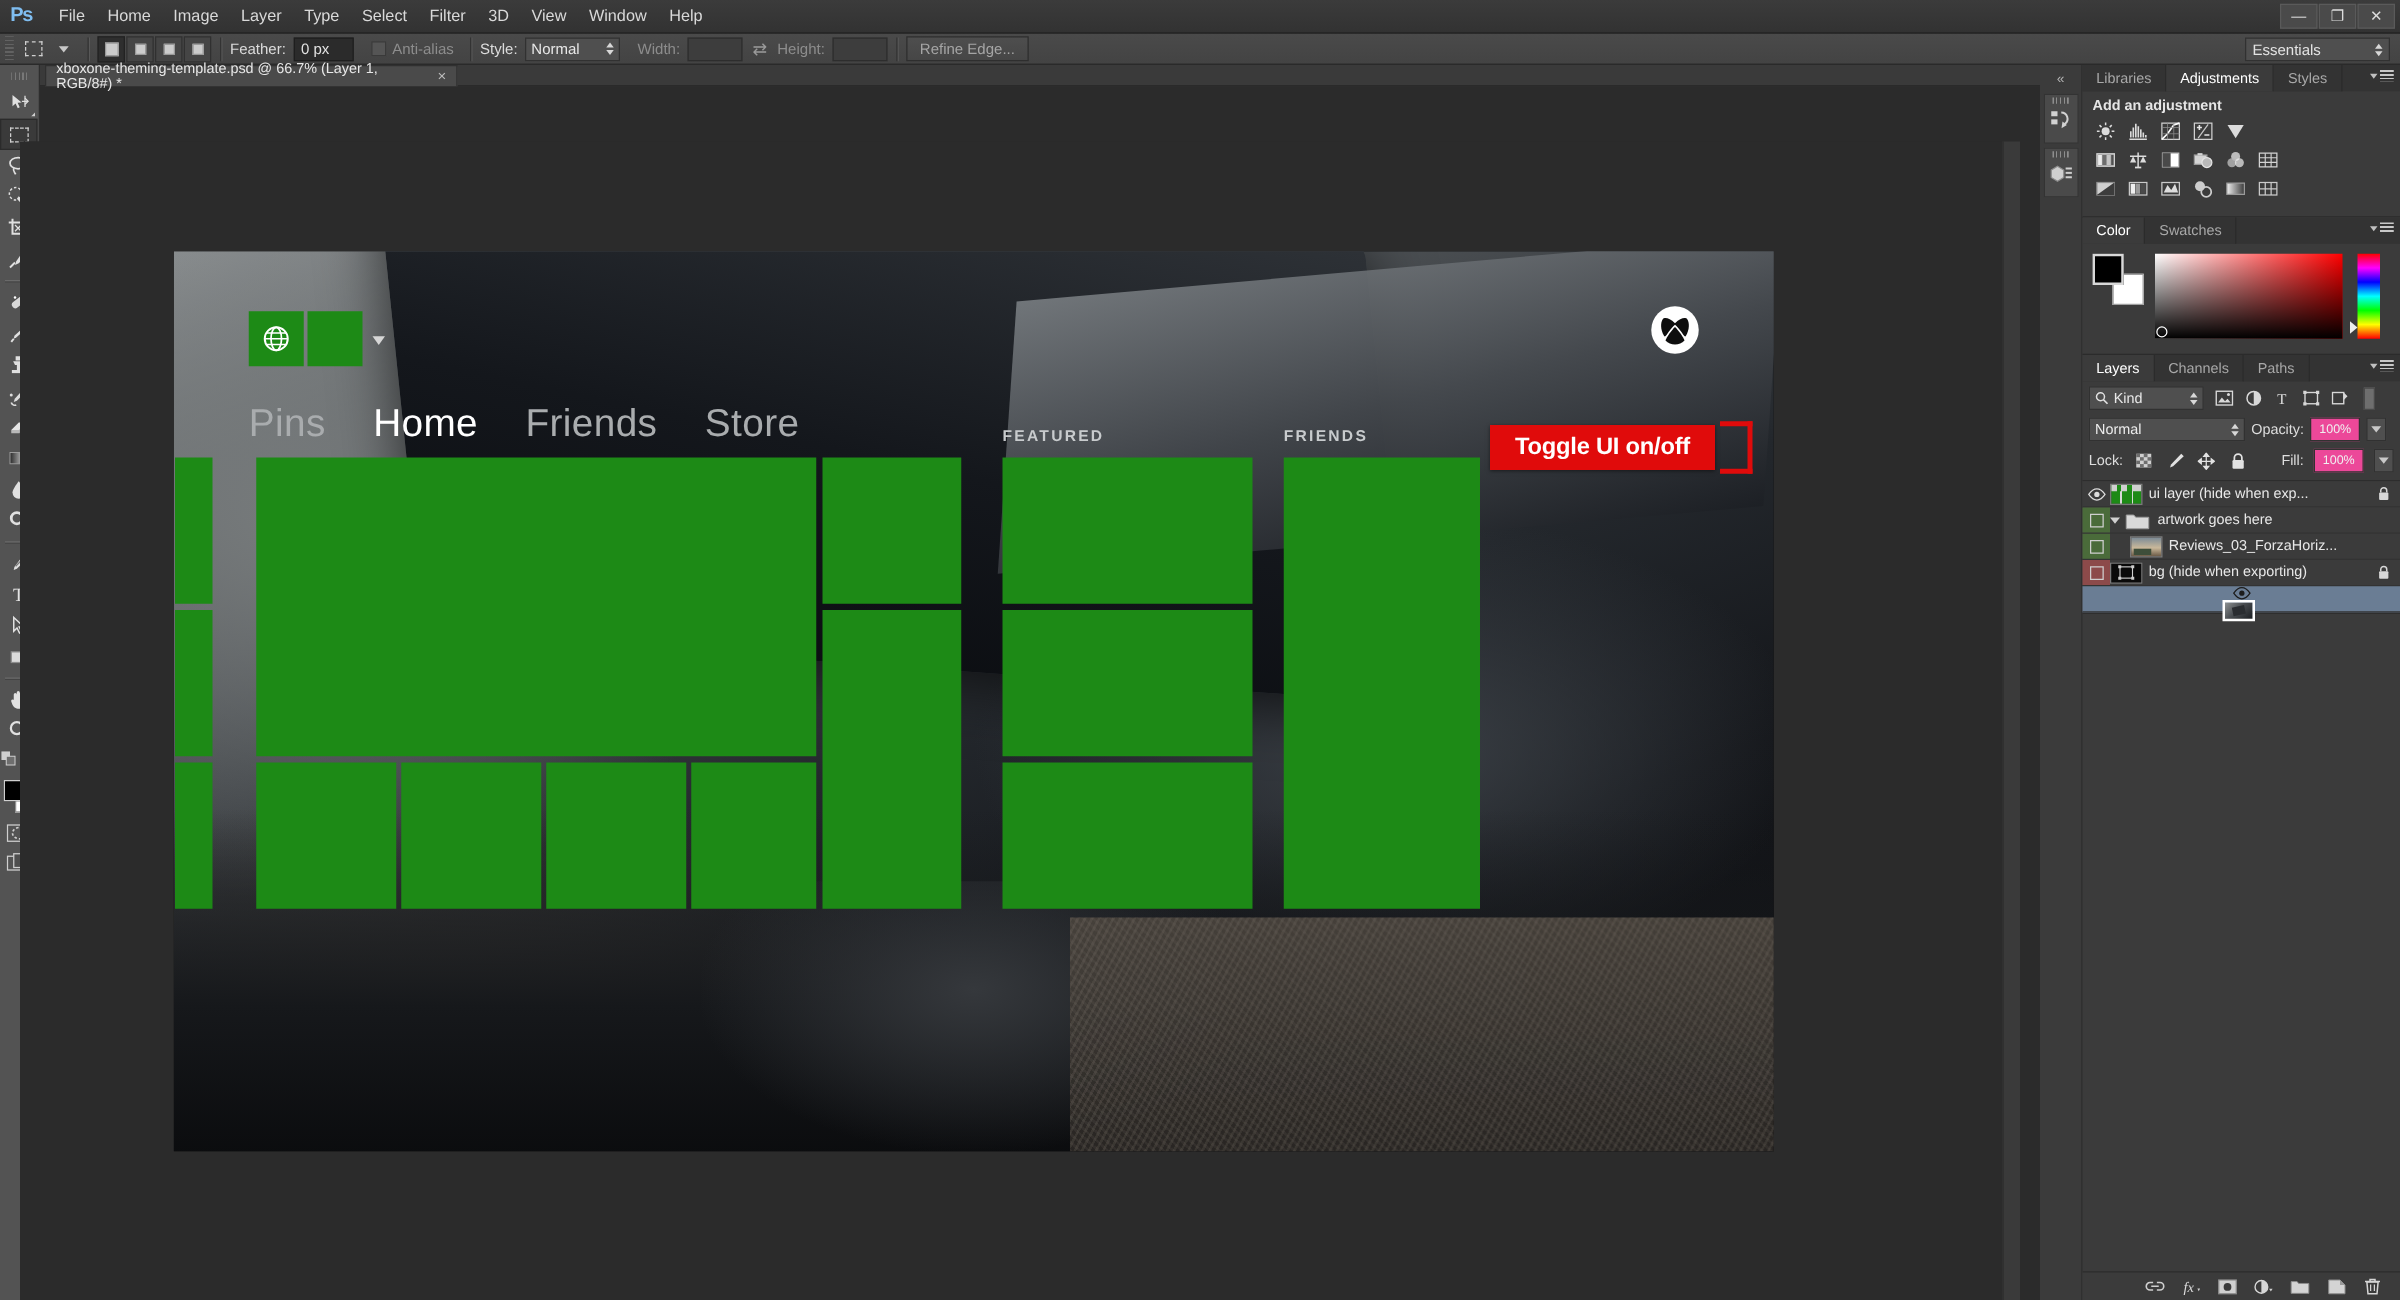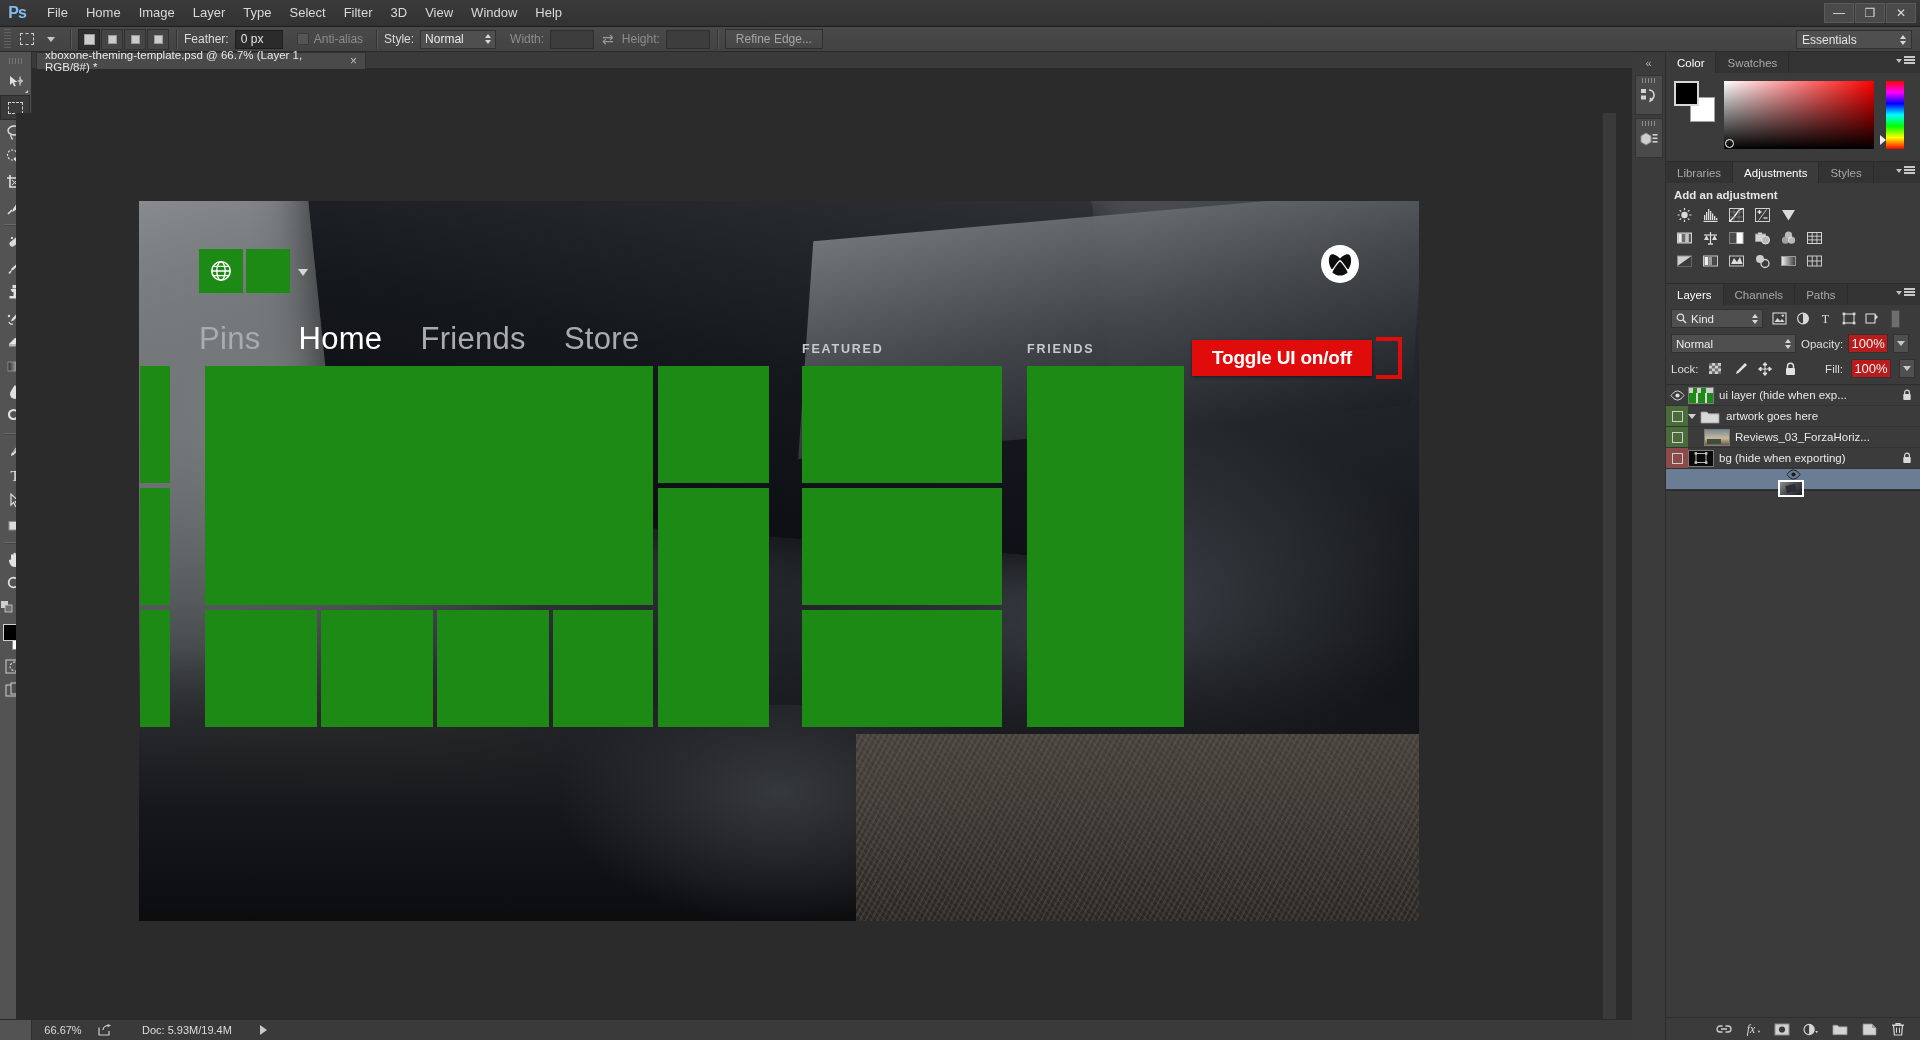--- a/index.html
+++ b/index.html
@@ -269,22 +269,22 @@
   .filter-icons { display:flex; gap:6px; align-items:center; margin-left:4px; }
   .fi { width:17px;height:16px;display:flex;align-items:center;justify-content:center; }
   .toggle-pill { width:9px;height:18px;background:#6e6e6e;border:1px solid #4a4a4a;margin-left:5px; }
   .lp-row2 { display:flex; align-items:center; gap:5px; padding:2px 5px 4px 5px; }
   .blend-select {
     background:#4f4f4f;border:1px solid #313131;height:19px;width:125px;
     display:flex;align-items:center;justify-content:space-between;padding:0 4px;font-size:11.5px;color:#ececec;
   }
   .lbl-sm { font-size:11.5px; color:#dedede; }
   .numbox {
-    background:#b91c1c;border:1px solid #313131;height:19px;width:40px;
-    display:flex;align-items:center;justify-content:center;font-size:13px;color:#f0f0f0;
+    background:#ec4899;border:1px solid #313131;height:19px;width:40px;
+    display:flex;align-items:center;justify-content:center;font-size:10px;color:#f0f0f0;
   }
   .drop-btn { width:16px;height:19px;background:#4f4f4f;border:1px solid #313131;
     display:flex;align-items:center;justify-content:center; }
   .lp-row3 { display:flex; align-items:center; gap:8px; padding:2px 5px 6px 5px; }
   .lock-icons { display:flex; gap:8px; align-items:center; }
 
   .layer-list { border-top:1px solid #2d2d2d; }
   .layer-row {
     display:flex; align-items:center; height:21px; position:relative;
     border-bottom:1px solid #333; background:#3b3b3b;
@@ -722,45 +722,20 @@
           <rect x="14.5" y="8.5" width="5" height="1.6" fill="#cfcfcf"></rect>
           <rect x="14.5" y="12" width="5" height="1.6" fill="#cfcfcf"></rect>
         </svg>
       </div>
     </div>
 
     <div class="panel-col">
 
       <div class="panel">
         <div class="panel-tabs">
-          <div class="ptab active">Color</div>
-          <div class="ptab">Swatches</div>
-          <div class="panel-menu">
-              <span class="tri"></span>
-              <span class="bars"></span>
-            </div>
-        </div>
-        <div class="color-body">
-          <div class="cp-swatches">
-            <div class="bgc"></div>
-            <div class="fgc"></div>
-          </div>
-          <div class="cp-field">
-            <div class="blk"></div>
-            <div class="mk"></div>
-          </div>
-          <div class="cp-huewrap">
-            <div class="cp-huemk"></div>
-            <div class="cp-hue"></div>
-          </div>
-        </div>
-      </div>
-
-      <div class="panel">
-        <div class="panel-tabs">
           <div class="ptab">Libraries</div>
           <div class="ptab active">Adjustments</div>
           <div class="ptab">Styles</div>
           <div class="panel-menu">
               <span class="tri"></span>
               <span class="bars"></span>
             </div>
         </div>
         <div class="adj-title">Add an adjustment</div>
         <div class="adj-grid">
@@ -891,20 +866,45 @@
                   </defs>
                   <rect x="1.5" y="3.5" width="14" height="9" fill="url(#gm)" stroke="#9a9a9a"></rect>
                 </svg>
             </div>
             <div class="adj-btn">
               <svg width="17" height="16" viewBox="0 0 17 16">
                   <rect x="1.5" y="3" width="14" height="10" fill="none" stroke="#cacaca"></rect>
                   <path d="M1.5 8 H15.5 M6.2 3 V13 M10.9 3 V13" stroke="#cacaca"></path>
                 </svg>
             </div>
+          </div>
+        </div>
+      </div>
+
+      <div class="panel">
+        <div class="panel-tabs">
+          <div class="ptab active">Color</div>
+          <div class="ptab">Swatches</div>
+          <div class="panel-menu">
+              <span class="tri"></span>
+              <span class="bars"></span>
+            </div>
+        </div>
+        <div class="color-body">
+          <div class="cp-swatches">
+            <div class="bgc"></div>
+            <div class="fgc"></div>
+          </div>
+          <div class="cp-field">
+            <div class="blk"></div>
+            <div class="mk"></div>
+          </div>
+          <div class="cp-huewrap">
+            <div class="cp-huemk"></div>
+            <div class="cp-hue"></div>
           </div>
         </div>
       </div>
 
       <div class="panel">
         <div class="panel-tabs">
           <div class="ptab active">Layers</div>
           <div class="ptab">Channels</div>
           <div class="ptab">Paths</div>
           <div class="panel-menu">
@@ -1148,27 +1148,14 @@
         <svg width="14" height="14" viewBox="0 0 14 14">
             <path d="M2.5 3.5 H11.5 L10.6 13 H3.4Z" fill="none" stroke="#d6d6d6" stroke-width="1.2"></path>
             <path d="M1 3.2 H13 M5 3.2 V1.6 H9 V3.2" stroke="#d6d6d6" stroke-width="1.2" fill="none"></path>
             <path d="M5.5 5.6 V10.8 M8.5 5.6 V10.8" stroke="#d6d6d6" stroke-width="1"></path>
           </svg>
       </div>
     </div>
 
   </div>
 
-  <div class="statusbar">
-    <div class="sb-left-pad"></div>
-    <div class="sb-zoom">66.67%</div>
-    <div class="sb-share">
-      <svg width="14" height="12" viewBox="0 0 14 12">
-          <path d="M1 3.5 V11 H11 V7" fill="none" stroke="#cfcfcf" stroke-width="1.2"></path>
-          <path d="M5 6 C5 3 7.5 1.5 11 1.5" fill="none" stroke="#cfcfcf" stroke-width="1.2"></path>
-          <path d="M9.6 0 L13 1.6 L9.6 3.3Z" fill="#cfcfcf"></path>
-        </svg>
-    </div>
-    <div class="sb-doc">Doc: 5.93M/19.4M</div>
-    <div class="sb-arrow"></div>
-  </div>
 
 </div>
 
 </body></html>

